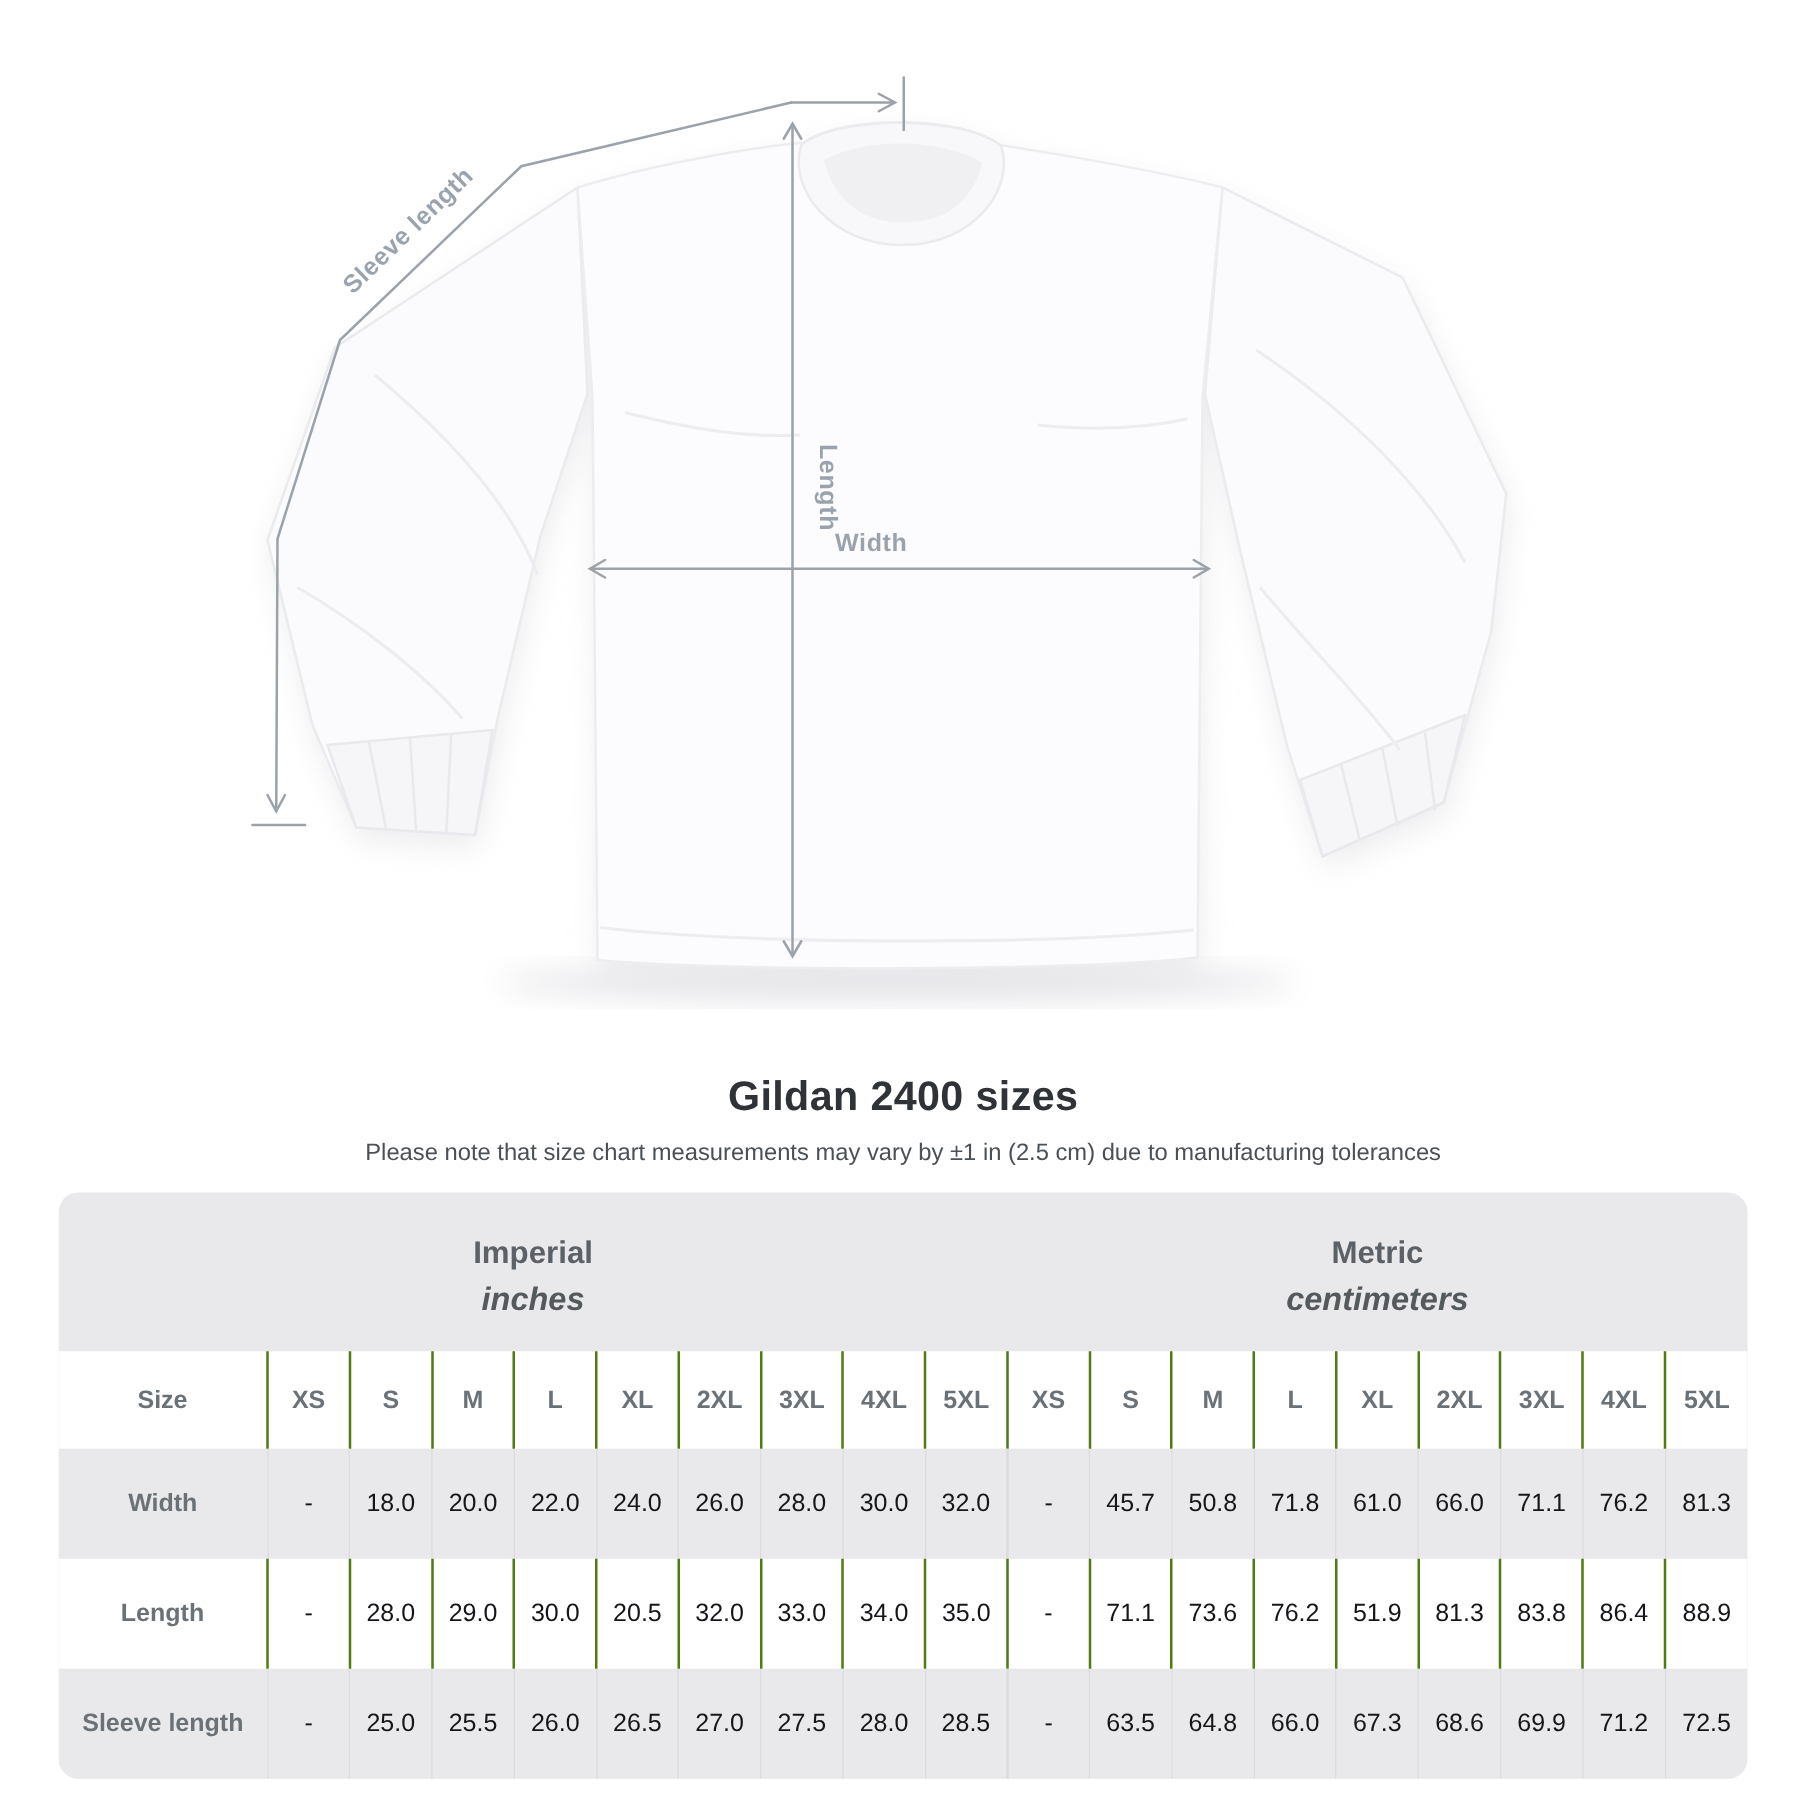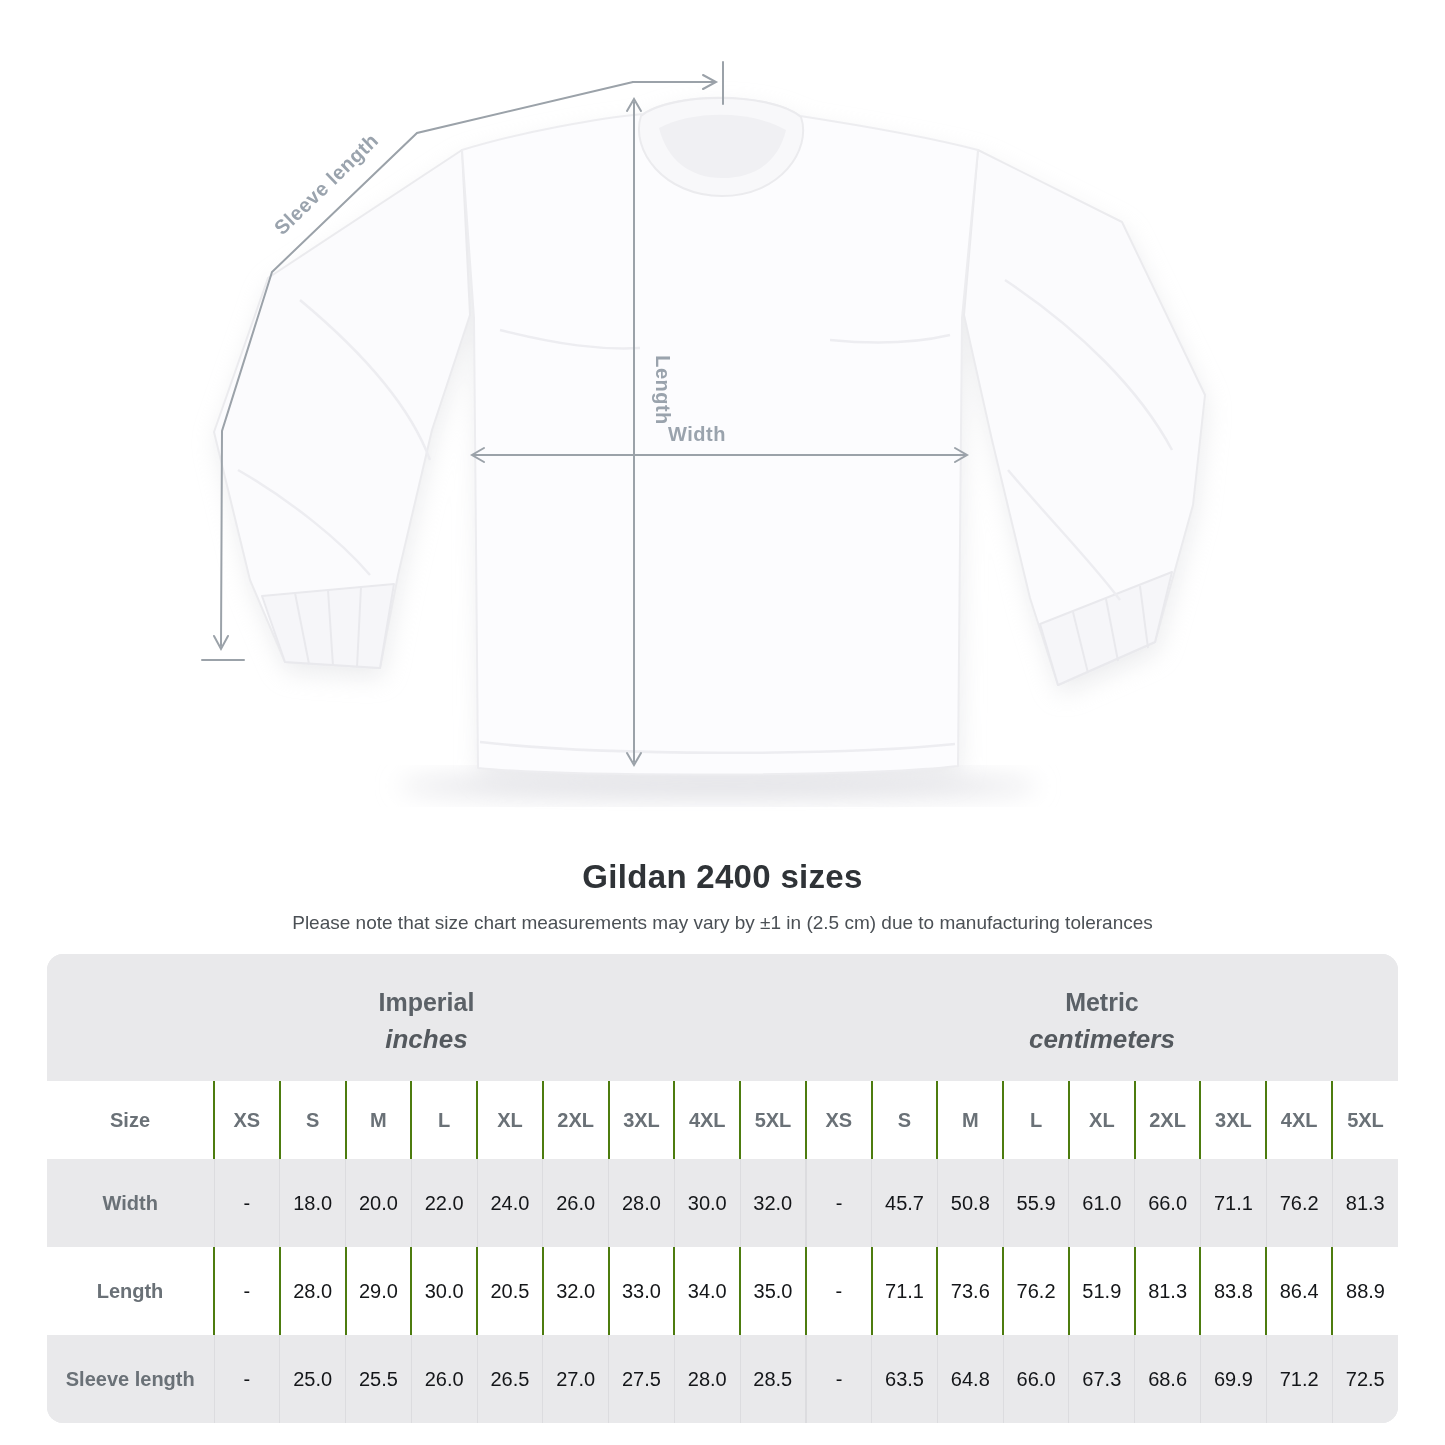--- a/index.html
+++ b/index.html
@@ -185,21 +185,21 @@
           <td>20.0</td>
           <td>22.0</td>
           <td>24.0</td>
           <td>26.0</td>
           <td>28.0</td>
           <td>30.0</td>
           <td>32.0</td>
           <td class="group-start">-</td>
           <td>45.7</td>
           <td>50.8</td>
-          <td>55.9</td>
+          <td>71.8</td>
           <td>61.0</td>
           <td>66.0</td>
           <td>71.1</td>
           <td>76.2</td>
           <td>81.3</td>
         </tr>
         <tr class="row-white">
           <td class="label-cell">Length</td>
           <td>-</td>
           <td>28.0</td>

